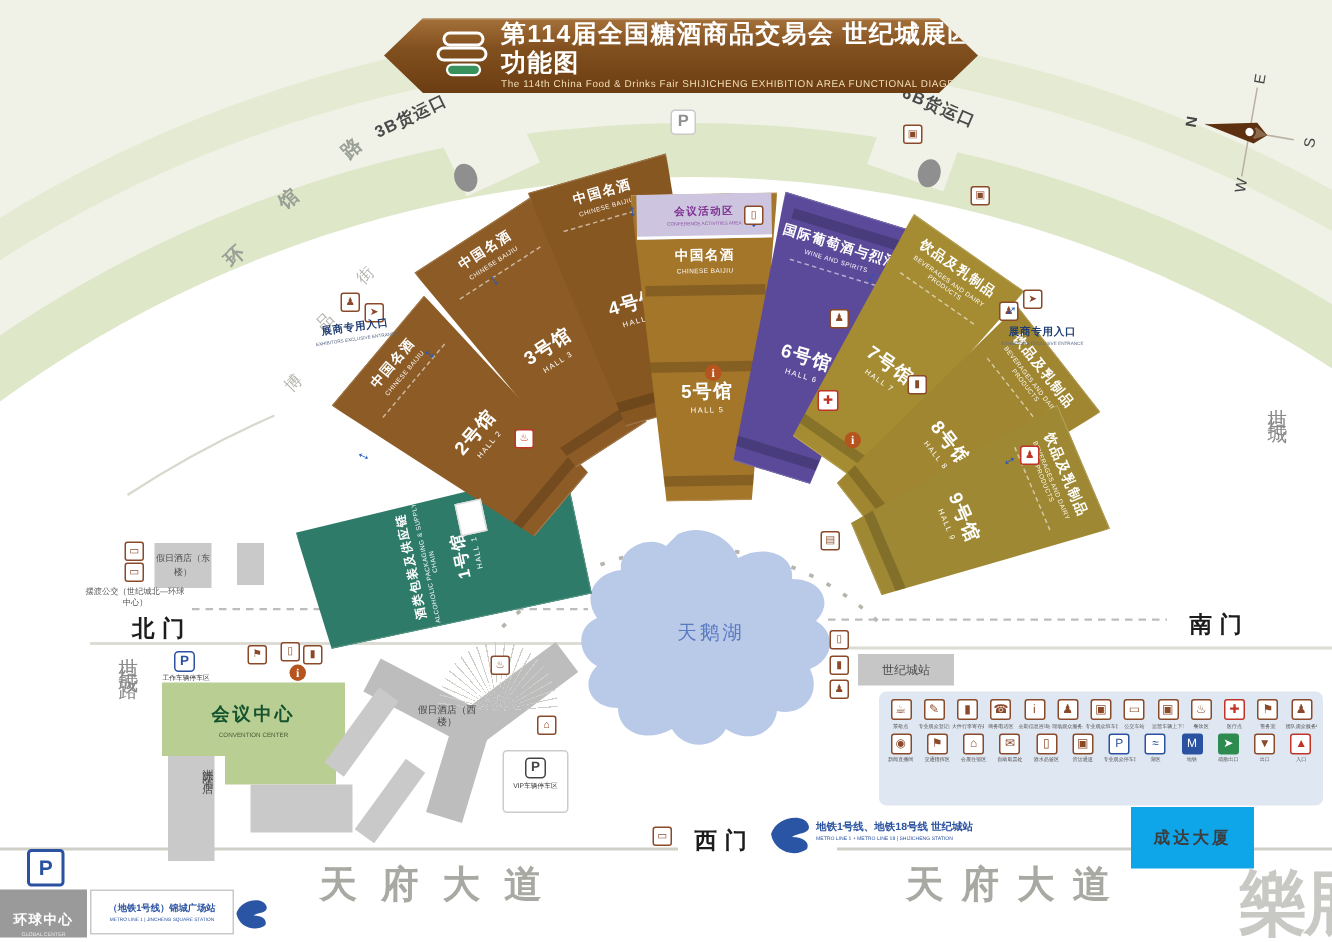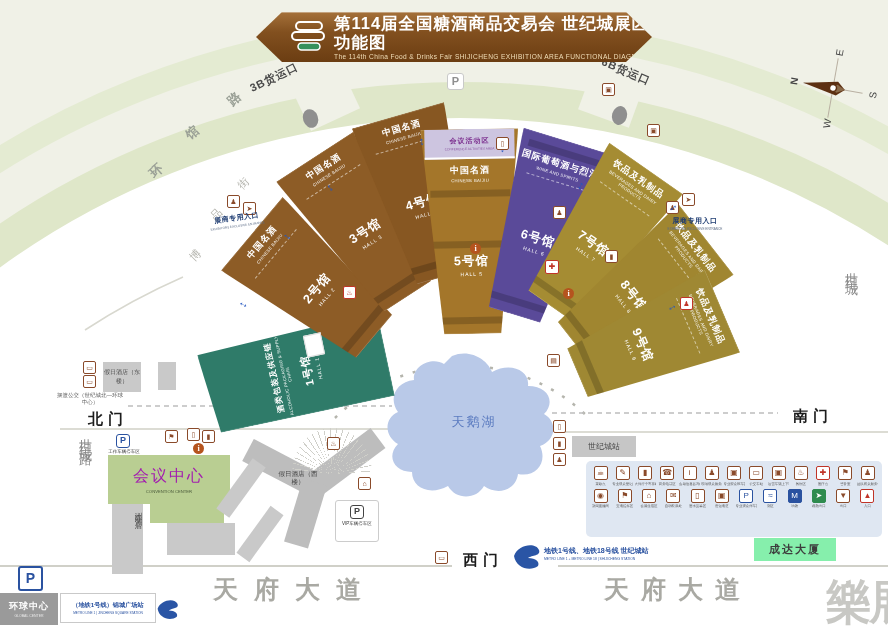--- a/index.html
+++ b/index.html
@@ -325,30 +325,30 @@
 
   <div class="abs" style="left:436px;top:413px;width:76px;text-align:center;color:#5b7bc0;font-weight:normal;font-size:13px;letter-spacing:2px;z-index:6">天鹅湖</div>
 
   <div class="abs" style="left:292px;top:428px;width:80px;height:46px;z-index:3;border-radius:50% 50% 0 0 / 100% 100% 0 0;background:repeating-conic-gradient(from -115deg at 50% 100%,#cfcfc9 0 1.2deg,rgba(0,0,0,0) 1.2deg 8deg)"></div>
 
   <div class="bld" style="left:103px;top:362px;width:38px;height:30px;font-size:6px;display:flex;align-items:center;justify-content:center;text-align:center;z-index:5">假日酒店（东楼）</div>
   <div class="bld" style="left:158px;top:362px;width:18px;height:28px"></div>
   <div class="abs" style="left:55px;top:392px;width:70px;font-size:5.5px;color:#555;text-align:center;z-index:5;line-height:1.3">摆渡公交（世纪城北—环球中心）</div>
   <div class="bld vtext" style="left:112px;top:500px;width:31px;height:74px;font-size:7.5px;padding:6px 0 0 9px;letter-spacing:3px">洲际酒店</div>
   <div class="abs" style="left:108px;top:455px;width:122px;height:49px;background:#b9ce92;z-index:4;display:flex;flex-direction:column;align-items:center;justify-content:center">
-    <div style="font-size:16px;font-weight:normal;color:#a21caf;letter-spacing:2px">会议中心</div>
+    <div style="font-size:12px;font-weight:bold;color:#14532d;letter-spacing:2px">会议中心</div>
     <div style="font-size:4.2px;color:#4a5a3a;margin-top:2px">CONVENTION CENTER</div>
   </div>
   <div class="abs" style="left:150px;top:504px;width:74px;height:19px;background:#b9ce92;z-index:4"></div>
   <div class="bld" style="left:233px;top:457px;width:16px;height:62px;transform:rotate(36deg)"></div>
   <div class="bld" style="left:252px;top:505px;width:16px;height:58px;transform:rotate(36deg)"></div>
   <div class="bld" style="left:167px;top:523px;width:68px;height:32px"></div>
   <div class="abs" style="left:275px;top:470px;width:46px;font-size:6.5px;color:#454545;text-align:center;z-index:6;line-height:1.3">假日酒店（西楼）</div>
   <div class="bld" style="left:572px;top:436px;width:64px;height:21px;font-size:8px;display:flex;align-items:center;justify-content:center;background:#c6c6c6">世纪城站</div>
-  <div class="bld" style="left:754px;top:538px;width:82px;height:23px;font-size:11px;font-weight:bold;letter-spacing:2px;color:#3d3d3d;display:flex;align-items:center;justify-content:center;background:#86efac;z-index:11">成达大厦</div>
+  <div class="bld" style="left:754px;top:538px;width:82px;height:41px;font-size:11px;font-weight:bold;letter-spacing:2px;color:#3d3d3d;display:flex;align-items:center;justify-content:center;background:#0ea5e9;z-index:11">成达大厦</div>
 
   <div class="pbox" style="left:116px;top:434px;width:14px;height:14px;font-size:9px;line-height:11px;border-color:#2a52a0;color:#2a52a0">P</div>
   <div class="abs" style="left:100px;top:449px;width:48px;font-size:4.5px;color:#333;text-align:center;z-index:6">工作车辆停车区</div>
   <div class="abs" style="left:335px;top:500px;width:44px;height:42px;background:#fff;border:1px solid #ccc;border-radius:3px;z-index:6;display:flex;flex-direction:column;align-items:center;padding-top:4px">
     <div class="pbox" style="position:static;width:14px;height:14px;font-size:9px;line-height:11px;border-color:#444;color:#444">P</div>
     <div style="font-size:4.5px;color:#333;margin-top:2px;text-align:center">VIP车辆停车区</div>
   </div>
 
   <div class="gate" style="left:88px;top:410px">北门</div>
   <div class="gate" style="left:793px;top:407px">南门</div>
@@ -356,21 +356,21 @@
   <div class="avenue" style="left:170px;top:573px;width:250px;text-align:center">天府大道</div>
   <div class="avenue" style="left:578px;top:573px;width:200px;text-align:center;letter-spacing:12px">天府大道</div>
   <div class="abs vtext" style="left:76px;top:428px;font-size:13px;color:#8a8a8a;z-index:6">世纪城路</div>
   <div class="abs vtext" style="left:842px;top:262px;font-size:13px;color:#8a8a8a;z-index:6">世纪城</div>
 
   <div class="abs" style="left:544px;top:546px;width:112px;z-index:11">
     <div style="font-size:7px;font-weight:bold;color:#2a52a0">地铁1号线、地铁18号线 世纪城站</div>
     <div style="font-size:3.4px;color:#2a52a0;margin-top:1px">METRO LINE 1 + METRO LINE 18 | SHIJICHENG STATION</div>
   </div>
   <div class="pbox" style="left:18px;top:566px;width:25px;height:25px;font-size:14px;line-height:21px;border:2px solid #2a52a0;color:#2a52a0;z-index:11">P</div>
-  <div class="abs" style="left:0;top:593px;width:58px;height:32px;background:#9a9a9a;z-index:12;display:flex;flex-direction:column;align-items:center;justify-content:center">
+  <div class="abs" style="left:0;top:593px;width:58px;height:32px;background:#9a9a9a;z-index:12;display:flex;flex-direction:column;align-items:center;justify-content:flex-end">
     <div style="color:#fff;font-weight:bold;font-size:9px;letter-spacing:1px">环球中心</div>
     <div style="color:#e8e8e8;font-size:3.5px;margin-top:1px">GLOBAL CENTER</div>
   </div>
   <div class="abs" style="left:60px;top:593px;width:96px;height:30px;background:#fff;border:1px solid #c9c9c9;z-index:12;display:flex;flex-direction:column;align-items:center;justify-content:center;text-align:center">
     <div style="font-size:6.2px;font-weight:bold;color:#2a52a0">（地铁1号线）锦城广场站</div>
     <div style="font-size:3.2px;color:#2a52a0;margin-top:1px">METRO LINE 1 | JINCHENG SQUARE STATION</div>
   </div>
 
   <div class="abs legend">
     <div class="lg-row" id="legend-row-0">

